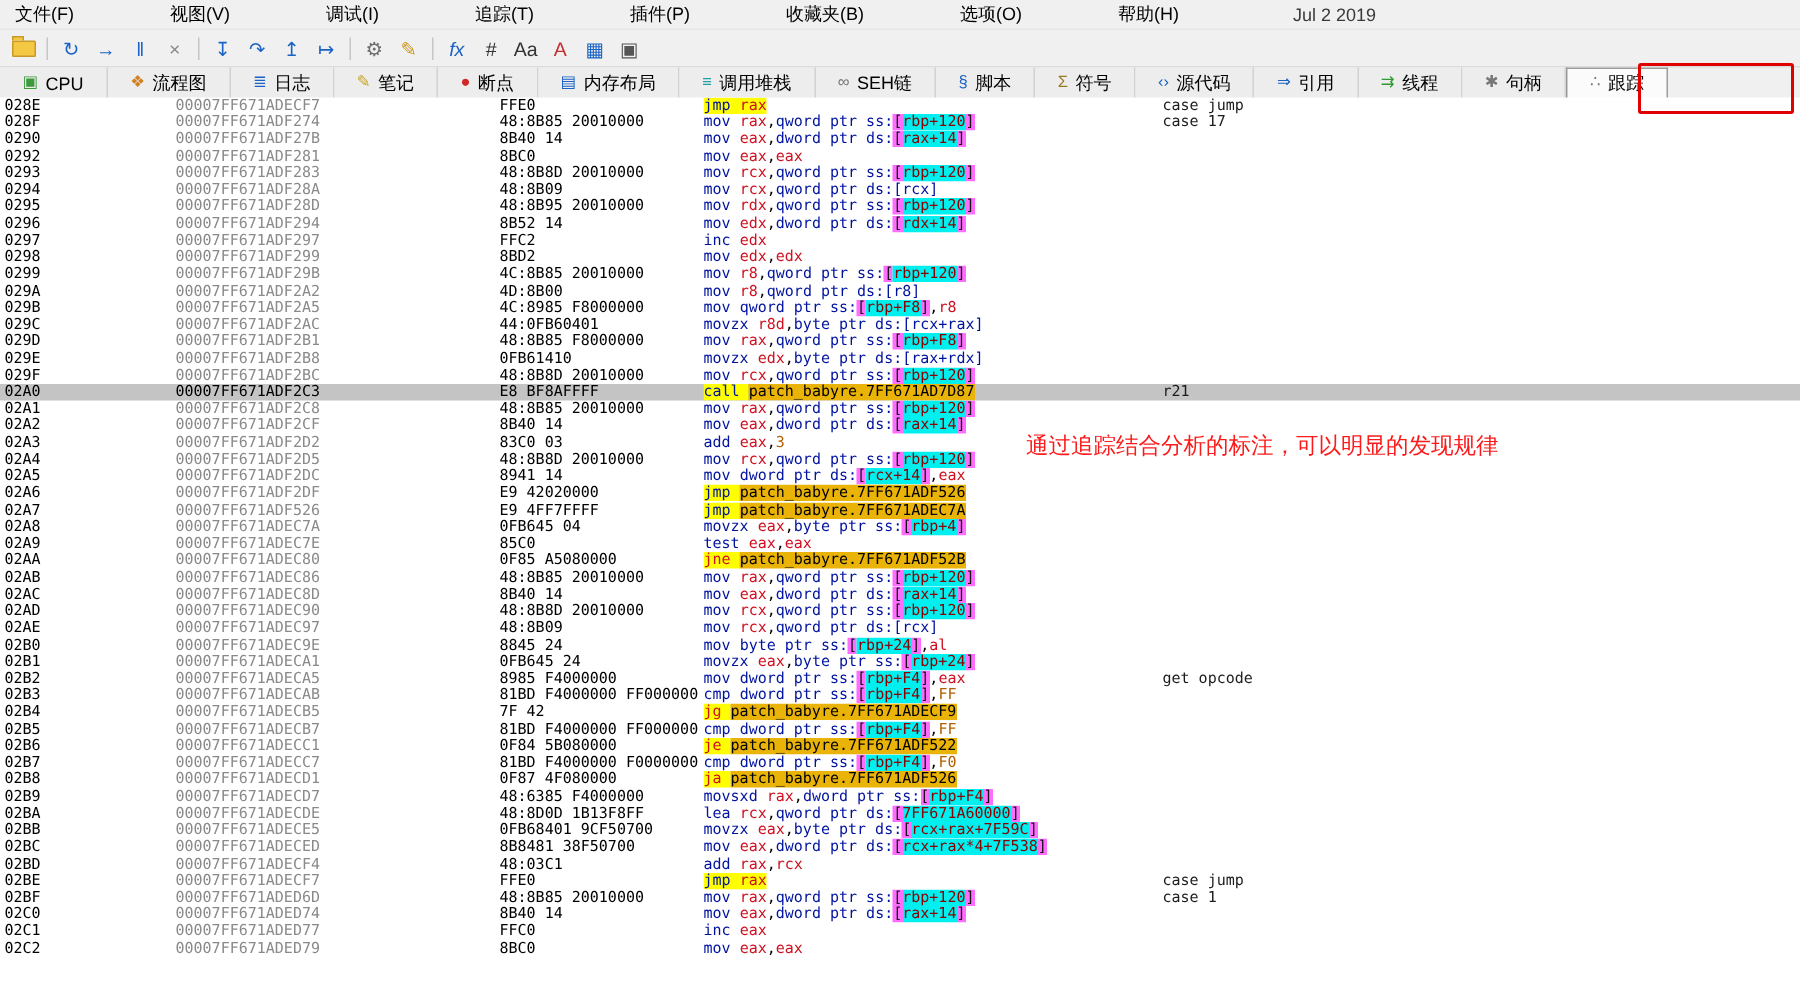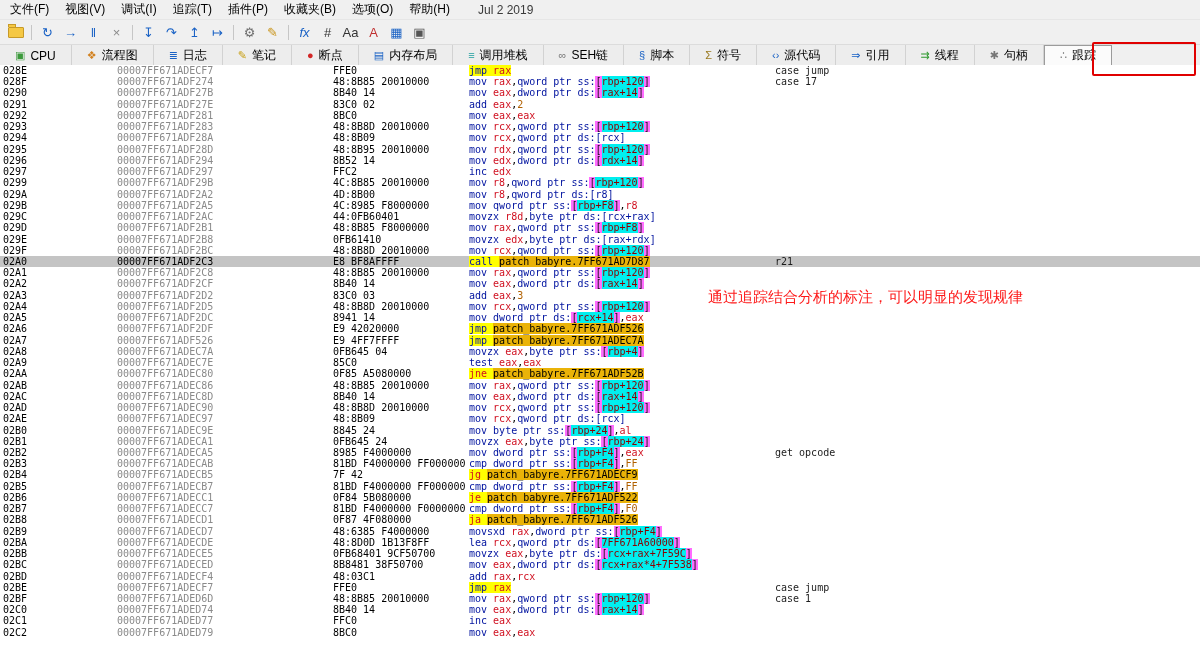--- a/index.html
+++ b/index.html
@@ -1,21 +1,21 @@
 <!DOCTYPE html>
 <html><head>
 <meta charset="utf-8">
 <style>
   html,body{margin:0;padding:0;}
   body{width:1200px;height:661px;overflow:hidden;background:#ffffff;
        font-family:"Liberation Sans",sans-serif;font-size:12px;position:relative;}
   .app{position:absolute;inset:0;}
 
   
-  .menubar{height:19px;background:#f0f0f0;display:flex;align-items:center;padding-left:2px;}
+  .menubar{height:19px;background:#f0f0f0;display:flex;align-items:center;padding-left:2px;gap:48px;}
   .menu-item{padding:1px 8px;color:#000;cursor:default;}
   .build-date{margin-left:20px;color:#3a3a3a;}
 
   
   .toolbar{height:24px;background:#f0f0f0;display:flex;align-items:center;padding-left:4px;
            border-top:1px solid #e6e6e6;}
   .tbtn{width:23px;height:20px;display:flex;align-items:center;justify-content:center;
         font-size:13px;border-radius:2px;}
   .tglyph{line-height:1;}
   .tsep{width:1px;height:15px;background:#c6c6c6;margin:0 4px;}
@@ -52,21 +52,21 @@
   .tk-t{color:#000000;}
   .tk-n{color:#b06000;}
   .tk-hb{background:#ff6dff;color:#141414;}
   .tk-hm{background:#00efef;color:#8b0000;}
   .tk-ym{background:#ffff00;color:#00139f;}
   .tk-yc{background:#ffff00;color:#d01020;}
   .tk-yt{background:#eab308;color:#000000;}
   .tk-yr{background:#ffff00;color:#d01020;}
 
   
-  .note{position:absolute;left:708px;top:288px;color:#fd1a1a;font-size:15px;
+  .note{position:absolute;left:684px;top:288px;color:#fd1a1a;font-size:15px;
         font-family:Liberation Sans, sans-serif;white-space:nowrap;}
   .redbox{position:absolute;right:4px;top:42px;width:100px;height:30px;
           border:2px solid #e00000;border-radius:2px;}
 </style>
 </head>
 <body>
 
 <div class="app">
   <div class="menubar">
       <div class="menu-item">文件(F)</div>
@@ -196,27 +196,27 @@
       <div class="tab active">
         <span class="tab-icon" style="color: rgb(119, 119, 119);">∴</span>
         <span class="tab-label">跟踪</span>
       </div>
     </div>
   <div class="trace">
     <div>
         <div class="trow"><div class="cell c-idx">028E</div><div class="cell c-addr">00007FF671ADECF7</div><div class="cell c-bytes">FFE0</div><div class="cell c-dis"><span class="tk-ym">jmp </span><span class="tk-yr">rax</span></div><div class="cell c-cmt">case jump</div></div>
         <div class="trow"><div class="cell c-idx">028F</div><div class="cell c-addr">00007FF671ADF274</div><div class="cell c-bytes">48:8B85 20010000</div><div class="cell c-dis"><span class="tk-m">mov </span><span class="tk-r">rax</span><span class="tk-t">,</span><span class="tk-b">qword ptr </span><span class="tk-b">ss:</span><span class="tk-hb">[</span><span class="tk-hm">rbp+120</span><span class="tk-hb">]</span></div><div class="cell c-cmt">case 17</div></div>
         <div class="trow"><div class="cell c-idx">0290</div><div class="cell c-addr">00007FF671ADF27B</div><div class="cell c-bytes">8B40 14</div><div class="cell c-dis"><span class="tk-m">mov </span><span class="tk-r">eax</span><span class="tk-t">,</span><span class="tk-b">dword ptr </span><span class="tk-b">ds:</span><span class="tk-hb">[</span><span class="tk-hm">rax+14</span><span class="tk-hb">]</span></div><div class="cell c-cmt"></div></div>
-        <div class="trow"><div class="cell c-idx">0291</div><div class="cell c-addr">00007FF671ADF27E</div><div class="cell c-bytes">83C0 02</div><div class="cell c-dis"><span class="tk-m">add </span><span class="tk-r">eax</span><span class="tk-t">,</span><span class="tk-n">2</span></div><div class="cell c-cmt"></div></div>
         <div class="trow"><div class="cell c-idx">0292</div><div class="cell c-addr">00007FF671ADF281</div><div class="cell c-bytes">8BC0</div><div class="cell c-dis"><span class="tk-m">mov </span><span class="tk-r">eax</span><span class="tk-t">,</span><span class="tk-r">eax</span></div><div class="cell c-cmt"></div></div>
         <div class="trow"><div class="cell c-idx">0293</div><div class="cell c-addr">00007FF671ADF283</div><div class="cell c-bytes">48:8B8D 20010000</div><div class="cell c-dis"><span class="tk-m">mov </span><span class="tk-r">rcx</span><span class="tk-t">,</span><span class="tk-b">qword ptr </span><span class="tk-b">ss:</span><span class="tk-hb">[</span><span class="tk-hm">rbp+120</span><span class="tk-hb">]</span></div><div class="cell c-cmt"></div></div>
         <div class="trow"><div class="cell c-idx">0294</div><div class="cell c-addr">00007FF671ADF28A</div><div class="cell c-bytes">48:8B09</div><div class="cell c-dis"><span class="tk-m">mov </span><span class="tk-r">rcx</span><span class="tk-t">,</span><span class="tk-b">qword ptr ds:[rcx]</span></div><div class="cell c-cmt"></div></div>
         <div class="trow"><div class="cell c-idx">0295</div><div class="cell c-addr">00007FF671ADF28D</div><div class="cell c-bytes">48:8B95 20010000</div><div class="cell c-dis"><span class="tk-m">mov </span><span class="tk-r">rdx</span><span class="tk-t">,</span><span class="tk-b">qword ptr </span><span class="tk-b">ss:</span><span class="tk-hb">[</span><span class="tk-hm">rbp+120</span><span class="tk-hb">]</span></div><div class="cell c-cmt"></div></div>
         <div class="trow"><div class="cell c-idx">0296</div><div class="cell c-addr">00007FF671ADF294</div><div class="cell c-bytes">8B52 14</div><div class="cell c-dis"><span class="tk-m">mov </span><span class="tk-r">edx</span><span class="tk-t">,</span><span class="tk-b">dword ptr </span><span class="tk-b">ds:</span><span class="tk-hb">[</span><span class="tk-hm">rdx+14</span><span class="tk-hb">]</span></div><div class="cell c-cmt"></div></div>
         <div class="trow"><div class="cell c-idx">0297</div><div class="cell c-addr">00007FF671ADF297</div><div class="cell c-bytes">FFC2</div><div class="cell c-dis"><span class="tk-m">inc </span><span class="tk-r">edx</span></div><div class="cell c-cmt"></div></div>
+        <div class="trow"><div class="cell c-idx">0298</div><div class="cell c-addr">00007FF671ADF299</div><div class="cell c-bytes">8BD2</div><div class="cell c-dis"><span class="tk-m">mov </span><span class="tk-r">edx</span><span class="tk-t">,</span><span class="tk-r">edx</span></div><div class="cell c-cmt"></div></div>
         <div class="trow"><div class="cell c-idx">0299</div><div class="cell c-addr">00007FF671ADF29B</div><div class="cell c-bytes">4C:8B85 20010000</div><div class="cell c-dis"><span class="tk-m">mov </span><span class="tk-r">r8</span><span class="tk-t">,</span><span class="tk-b">qword ptr </span><span class="tk-b">ss:</span><span class="tk-hb">[</span><span class="tk-hm">rbp+120</span><span class="tk-hb">]</span></div><div class="cell c-cmt"></div></div>
         <div class="trow"><div class="cell c-idx">029A</div><div class="cell c-addr">00007FF671ADF2A2</div><div class="cell c-bytes">4D:8B00</div><div class="cell c-dis"><span class="tk-m">mov </span><span class="tk-r">r8</span><span class="tk-t">,</span><span class="tk-b">qword ptr ds:[r8]</span></div><div class="cell c-cmt"></div></div>
         <div class="trow"><div class="cell c-idx">029B</div><div class="cell c-addr">00007FF671ADF2A5</div><div class="cell c-bytes">4C:8985 F8000000</div><div class="cell c-dis"><span class="tk-m">mov </span><span class="tk-b">qword ptr </span><span class="tk-b">ss:</span><span class="tk-hb">[</span><span class="tk-hm">rbp+F8</span><span class="tk-hb">]</span><span class="tk-t">,</span><span class="tk-r">r8</span></div><div class="cell c-cmt"></div></div>
         <div class="trow"><div class="cell c-idx">029C</div><div class="cell c-addr">00007FF671ADF2AC</div><div class="cell c-bytes">44:0FB60401</div><div class="cell c-dis"><span class="tk-m">movzx </span><span class="tk-r">r8d</span><span class="tk-t">,</span><span class="tk-b">byte ptr ds:[rcx+rax]</span></div><div class="cell c-cmt"></div></div>
         <div class="trow"><div class="cell c-idx">029D</div><div class="cell c-addr">00007FF671ADF2B1</div><div class="cell c-bytes">48:8B85 F8000000</div><div class="cell c-dis"><span class="tk-m">mov </span><span class="tk-r">rax</span><span class="tk-t">,</span><span class="tk-b">qword ptr </span><span class="tk-b">ss:</span><span class="tk-hb">[</span><span class="tk-hm">rbp+F8</span><span class="tk-hb">]</span></div><div class="cell c-cmt"></div></div>
         <div class="trow"><div class="cell c-idx">029E</div><div class="cell c-addr">00007FF671ADF2B8</div><div class="cell c-bytes">0FB61410</div><div class="cell c-dis"><span class="tk-m">movzx </span><span class="tk-r">edx</span><span class="tk-t">,</span><span class="tk-b">byte ptr ds:[rax+rdx]</span></div><div class="cell c-cmt"></div></div>
         <div class="trow"><div class="cell c-idx">029F</div><div class="cell c-addr">00007FF671ADF2BC</div><div class="cell c-bytes">48:8B8D 20010000</div><div class="cell c-dis"><span class="tk-m">mov </span><span class="tk-r">rcx</span><span class="tk-t">,</span><span class="tk-b">qword ptr </span><span class="tk-b">ss:</span><span class="tk-hb">[</span><span class="tk-hm">rbp+120</span><span class="tk-hb">]</span></div><div class="cell c-cmt"></div></div>
         <div class="trow sel"><div class="cell c-idx">02A0</div><div class="cell c-addr">00007FF671ADF2C3</div><div class="cell c-bytes">E8 BF8AFFFF</div><div class="cell c-dis"><span class="tk-ym">call </span><span class="tk-yt">patch_babyre.7FF671AD7D87</span></div><div class="cell c-cmt">r21</div></div>
         <div class="trow"><div class="cell c-idx">02A1</div><div class="cell c-addr">00007FF671ADF2C8</div><div class="cell c-bytes">48:8B85 20010000</div><div class="cell c-dis"><span class="tk-m">mov </span><span class="tk-r">rax</span><span class="tk-t">,</span><span class="tk-b">qword ptr </span><span class="tk-b">ss:</span><span class="tk-hb">[</span><span class="tk-hm">rbp+120</span><span class="tk-hb">]</span></div><div class="cell c-cmt"></div></div>
         <div class="trow"><div class="cell c-idx">02A2</div><div class="cell c-addr">00007FF671ADF2CF</div><div class="cell c-bytes">8B40 14</div><div class="cell c-dis"><span class="tk-m">mov </span><span class="tk-r">eax</span><span class="tk-t">,</span><span class="tk-b">dword ptr </span><span class="tk-b">ds:</span><span class="tk-hb">[</span><span class="tk-hm">rax+14</span><span class="tk-hb">]</span></div><div class="cell c-cmt"></div></div>

